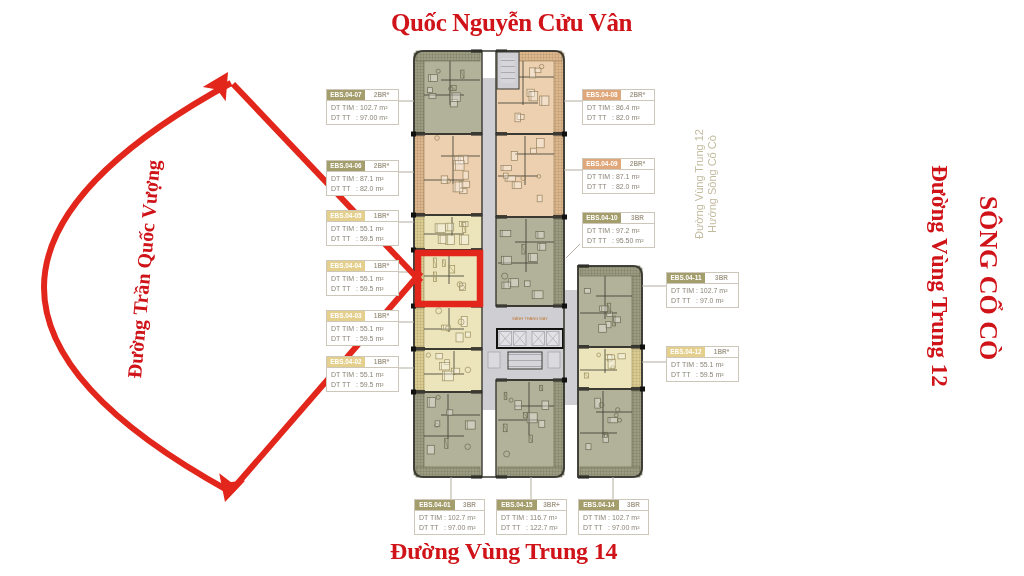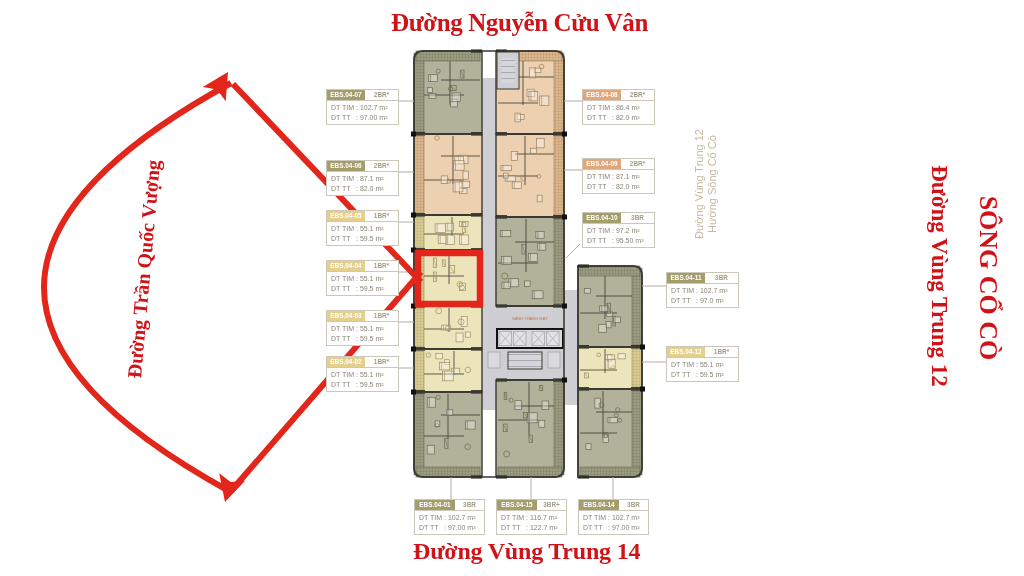--- a/index.html
+++ b/index.html
@@ -639,23 +639,23 @@
  <div class="hd">
         <span class="code" style="background:#a49d6c;width:40px">EBS.04-14</span>
         <span class="br">3BR</span>
       </div>
  <div class="bd">
         <div><span class="k">DT TIM</span>: 102.7 m²</div>
         <div><span class="k">DT TT</span>: 97.00 m²</div>
       </div>
 </div>
 
-<div class="road" style="left:391px;top:9px;font-size:25px;letter-spacing:-0.4px">Đường Nguyễn Cửu Vân</div>
-
-<div class="road" style="left:413px;top:538px;font-size:24px;letter-spacing:-0.2px">Đường Vùng Trung 14</div>
+<div class="road" style="left:391px;top:9px;font-size:25px;letter-spacing:-0.4px">Quốc Nguyễn Cửu Vân</div>
+
+<div class="road" style="left:390px;top:538px;font-size:24px;letter-spacing:-0.2px">Đường Vùng Trung 14</div>
 
 <div class="road" style="left:939px;top:276px;font-size:23px;transform:translate(-50%,-50%) rotate(90deg)">Đường Vùng Trung 12</div>
 
 <div class="road" style="left:988px;top:278px;font-size:26px;transform:translate(-50%,-50%) rotate(90deg)">SÔNG CỔ CÒ</div>
 
 <div class="road" style="left:144px;top:269px;font-size:20px;transform:translate(-50%,-50%) rotate(-85deg)">Đường Trần Quốc Vượng</div>
 
 <div style="position:absolute;left:706px;top:184px;transform:translate(-50%,-50%) rotate(-90deg);color:#c2bb9e;font-size:11px;white-space:nowrap;text-align:center;line-height:13px">Đường Vùng Trung 12<br>Hướng Sông Cổ Cò</div>
 </div>
 </body></html>

